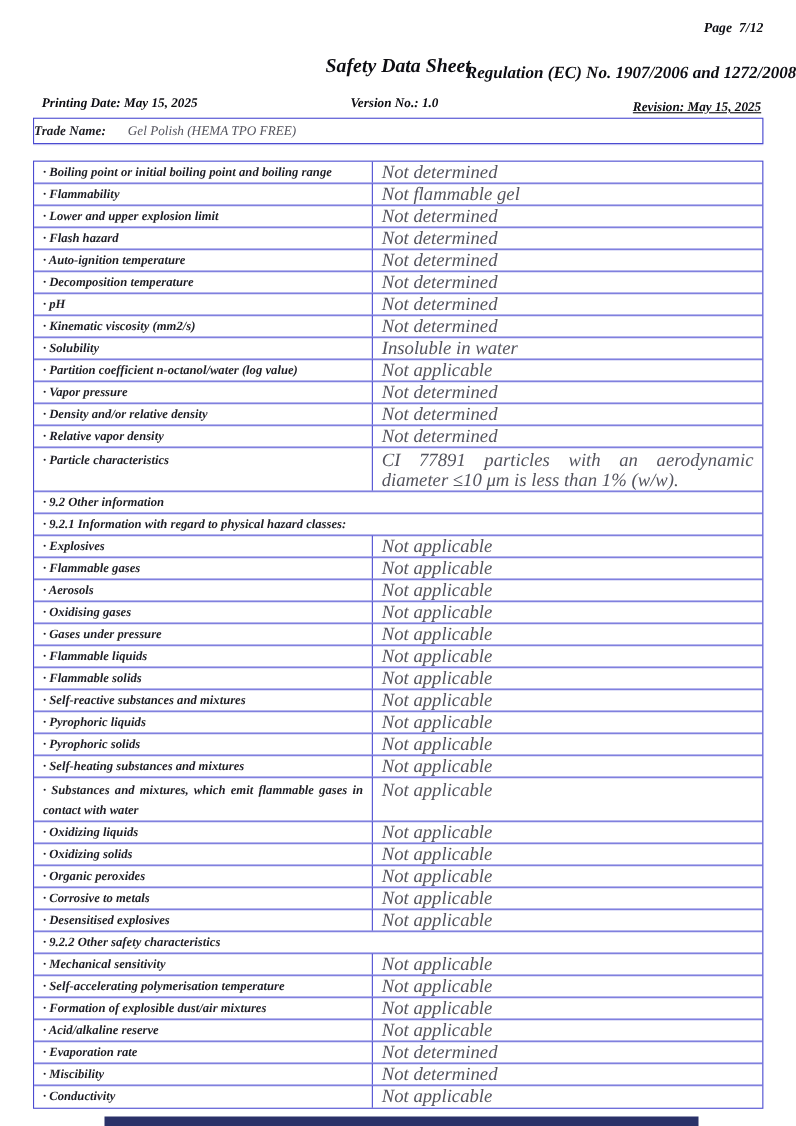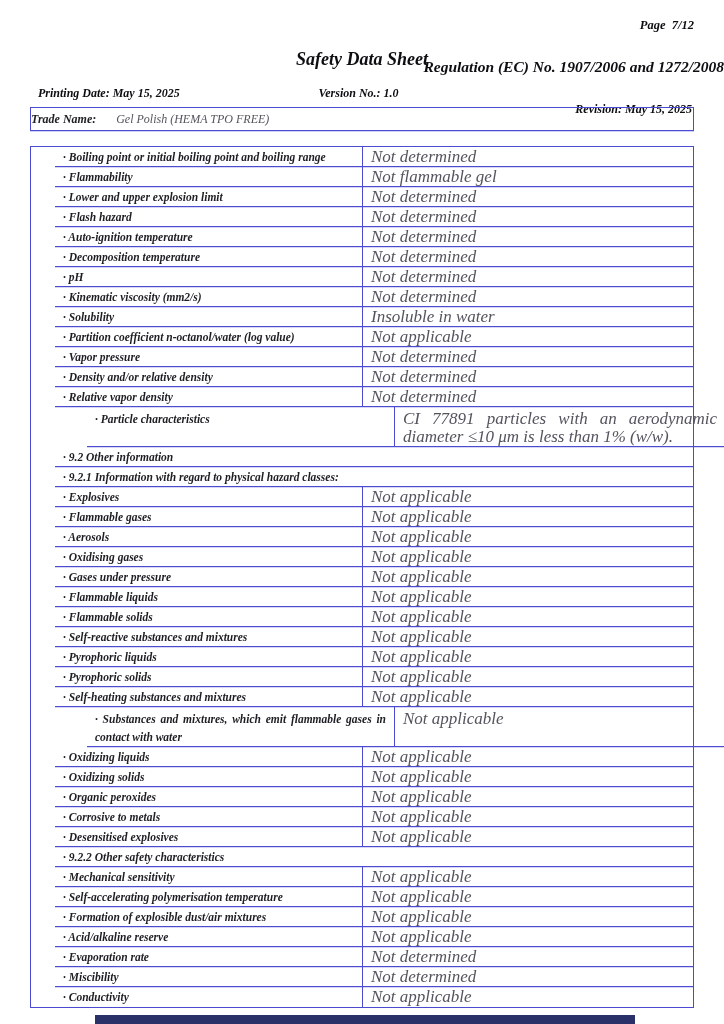--- a/index.html
+++ b/index.html
@@ -31,43 +31,42 @@
   .doc-subtitle{
     position:absolute;top:58px;left:0;width:100%;
     text-align:right;font-weight:bold;font-size:15.5px;
   }
   .meta-row{
     position:absolute;top:86px;left:38px;right:32px;height:14px;
     font-weight:bold;font-size:12px;
   }
   .meta-left{position:absolute;left:0;top:0;}
   .meta-center{position:absolute;left:50%;top:0;transform:translateX(-58%);}
-  .meta-right{position:absolute;right:0;top:16px;}
+  .meta-right{position:absolute;right:0;top:4px;text-decoration:underline;}
   .trade-box{
     position:absolute;left:30px;top:107px;width:664px;height:24px;
     border:1.6px solid var(--border);
     display:flex;align-items:center;
     padding-left:0;font-size:12px;
     box-shadow:0 1px 0 rgba(75,75,209,.25);
   }
   .trade-box .lbl{font-weight:bold;color:var(--label);}
   .trade-box .val{color:var(--value);margin-left:20px;font-weight:normal;}
   .sds-table{
     position:absolute;left:30px;top:146px;width:664px;
     border:1.6px solid var(--border);
     background:#fff;
-    padding-left:24px;
   }
   .row{
     display:flex;width:100%;height:20px;
     border-bottom:1.5px solid var(--border);
     box-shadow:0 1px 0 rgba(75,75,209,.22);
   }
   .row:last-child{border-bottom:none;box-shadow:none;}
-  .row.tall{height:40px;margin-left:32px;}
+  .row.tall{height:40px;}
   .cell-label{
     width:308px;flex:0 0 308px;
     border-right:1.5px solid var(--border);
     display:flex;align-items:center;
     padding:0 8px;
     font-weight:bold;font-size:11.5px;color:var(--label);
     overflow:hidden;white-space:nowrap;
   }
   .cell-value{
     flex:1;display:flex;align-items:center;

